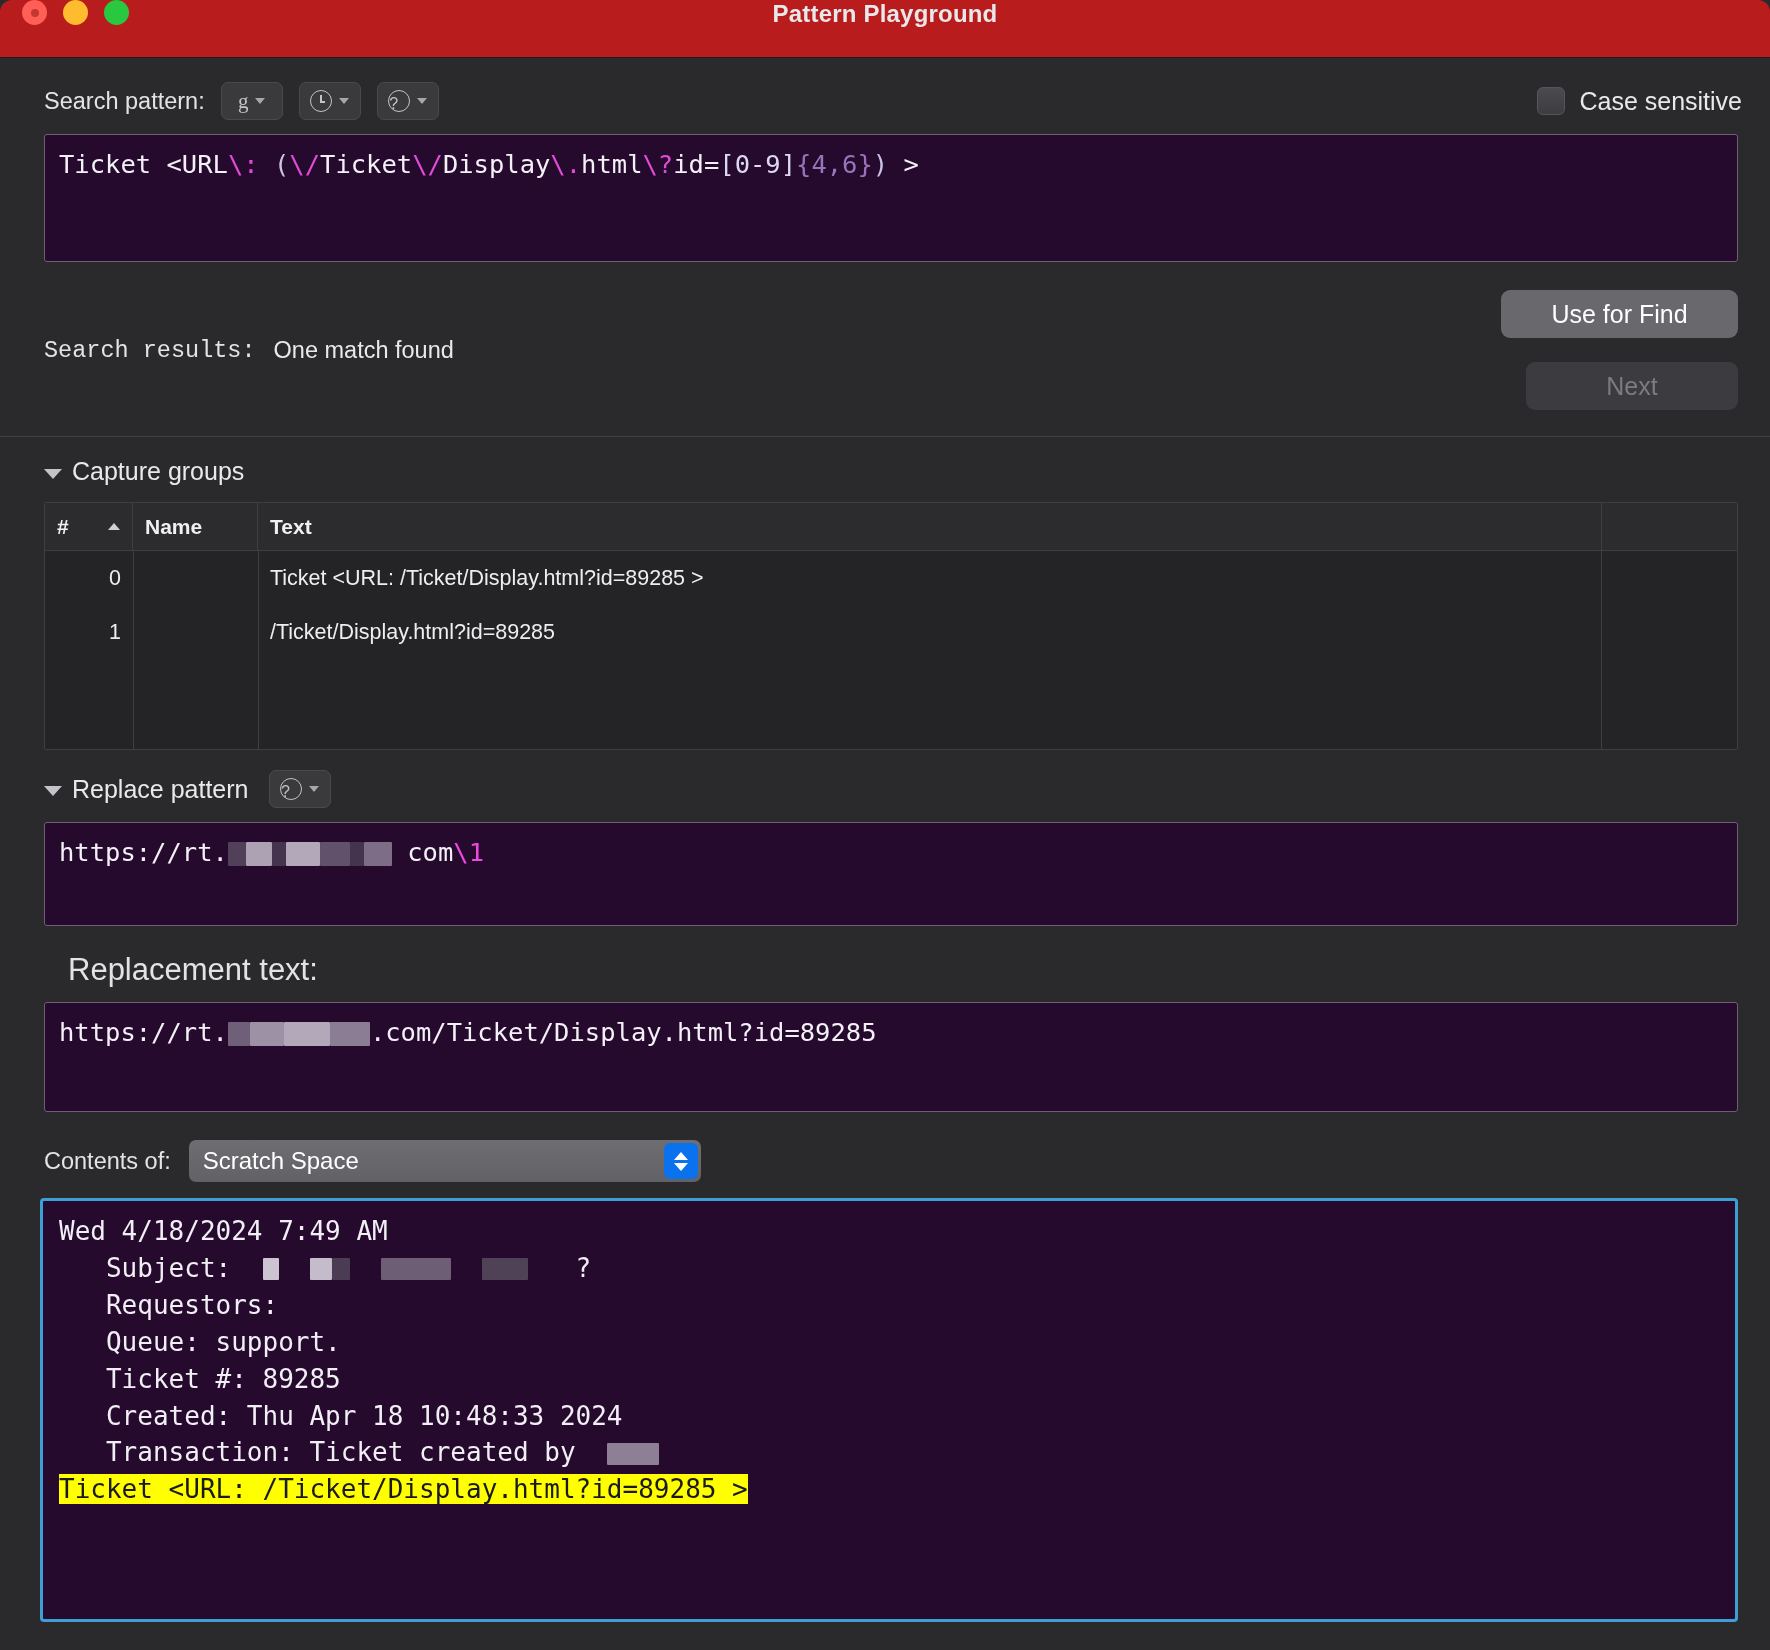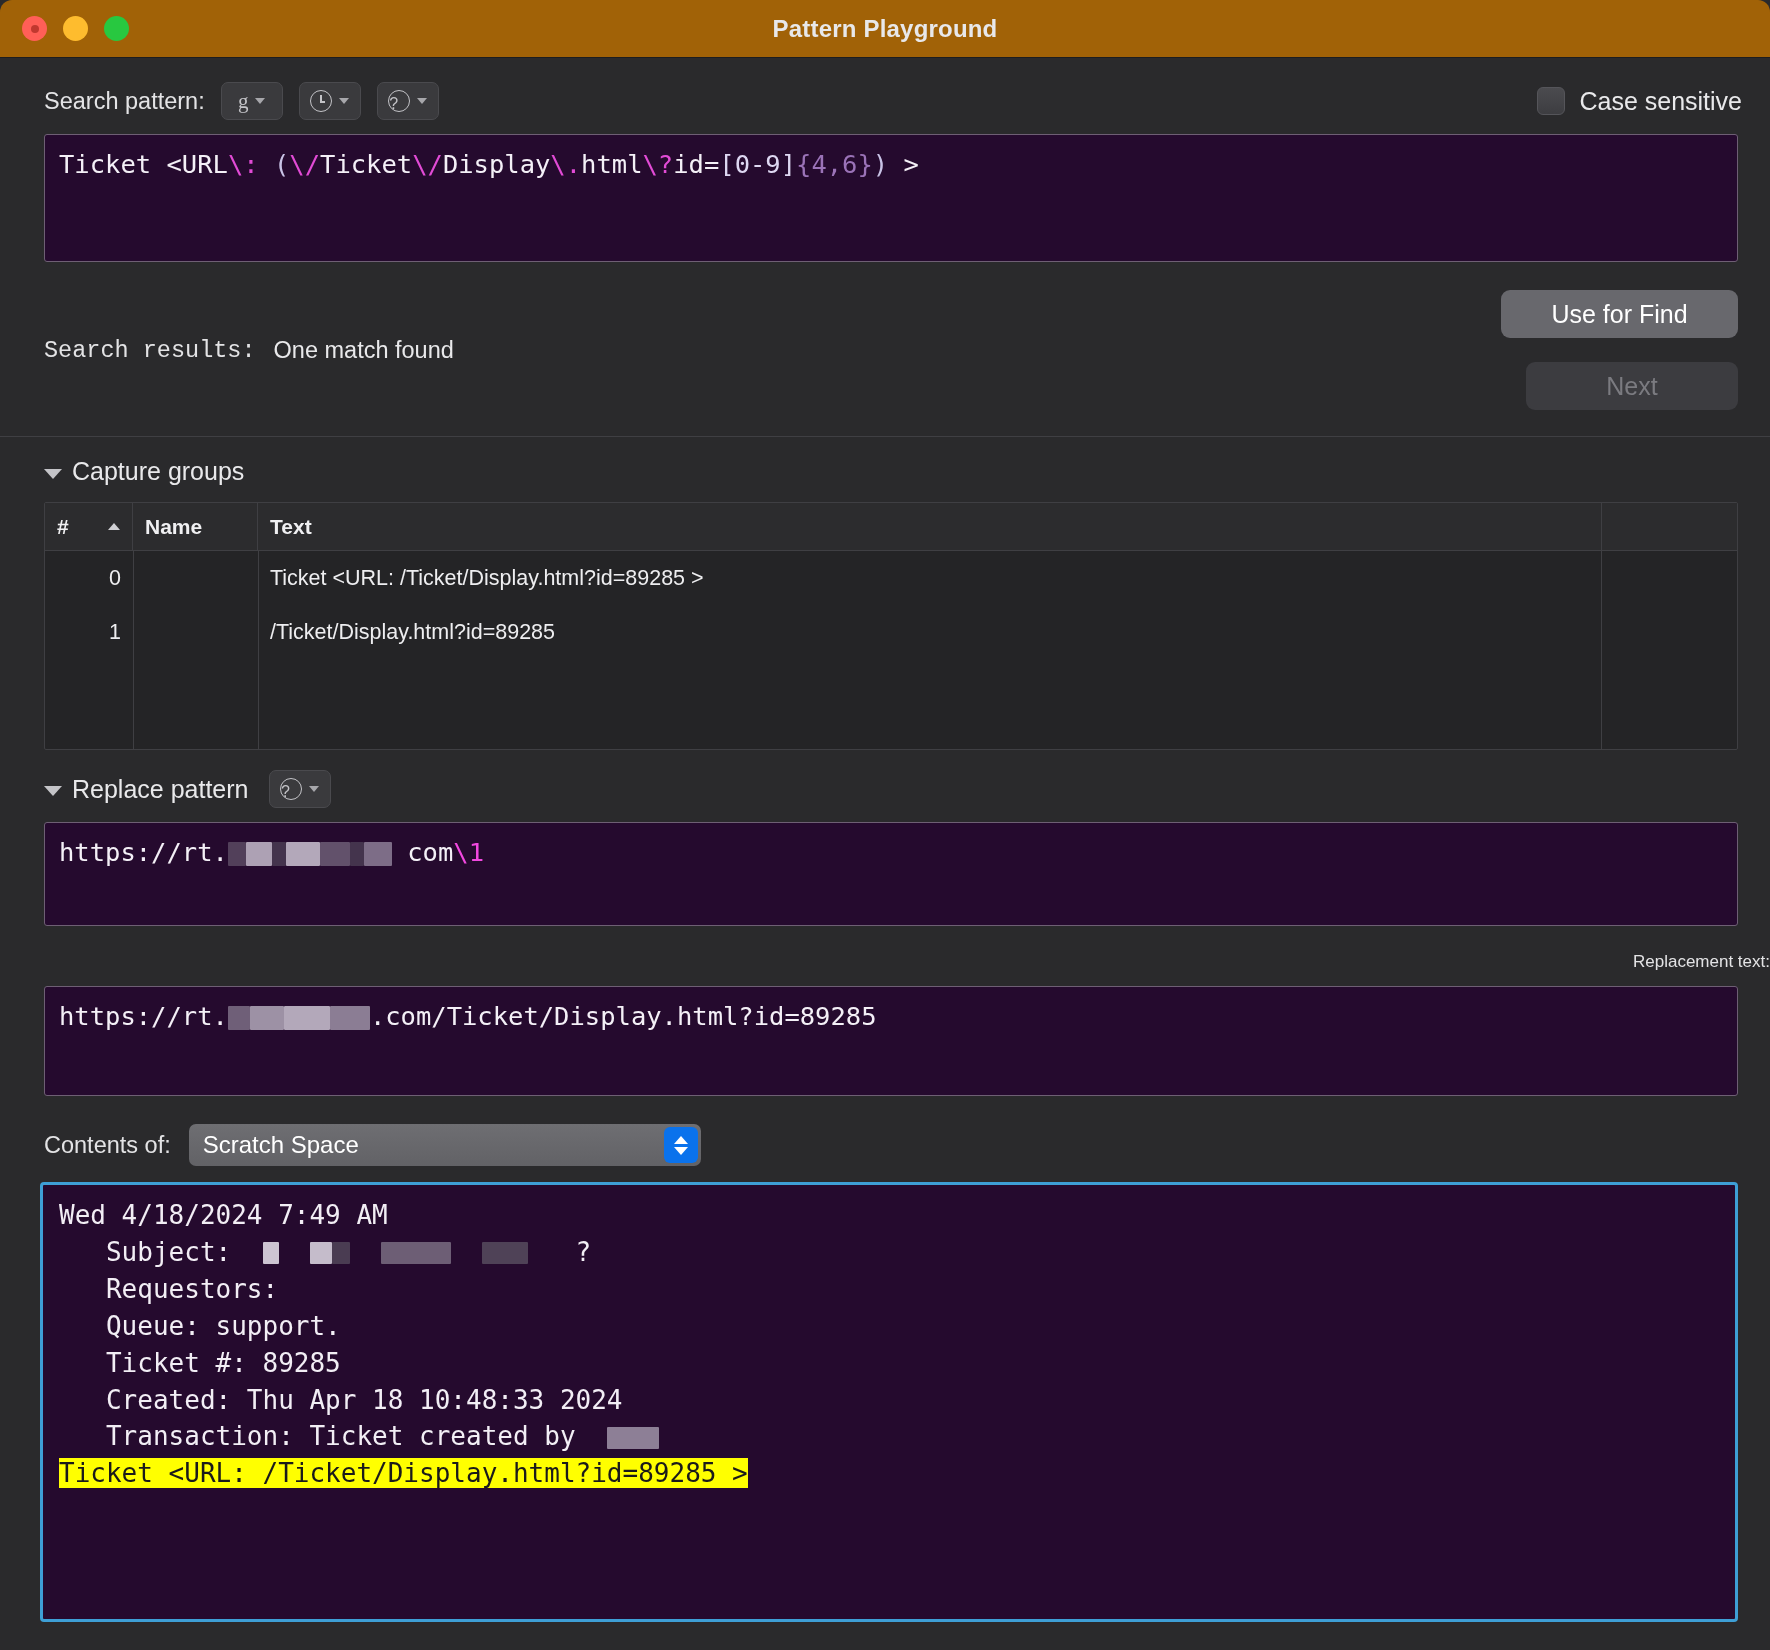--- a/index.html
+++ b/index.html
@@ -11,23 +11,23 @@
   }
   .window {
     width: 1770px; height: 1650px;
     background: #2a2a2c;
     display: flex; flex-direction: column;
     position: relative;
   }
   
   .titlebar {
     height: 58px; flex: 0 0 58px;
-    background: #a16207;
+    background: #b91c1c;
     border-bottom: 1px solid #1d1d1f;
-    display: flex; align-items: center;
+    display: flex; align-items: flex-start;
     position: relative;
     border-top-left-radius: 12px; border-top-right-radius: 12px;
   }
   .traffic { display: flex; gap: 16px; margin-left: 22px; }
   .dot { width: 25px; height: 25px; border-radius: 50%; }
   .dot.red    { background: #ff5f57; }
   .dot.yellow { background: #febc2e; }
   .dot.green  { background: #28c840; }
   .dot.red::after {
     content: ""; display:block; width:8px; height:8px; border-radius:50%;
@@ -198,21 +198,21 @@
   .td { font-size: 21.5px; color: #eeeef0; padding: 0 12px; }
   .td-num { width: 88px; text-align: right; justify-content:flex-end; display:flex; }
   .td-name { width: 125px; }
   .td-text { flex: 1; }
 
   
   .table-inner { position: relative; flex:1; }
   .vline { position:absolute; top:0; bottom:0; width:1px; background:#3f3f43; }
 
   
-  .plain-lbl { color: #e3e3e5; font-size: 17px; padding: 26px 0 0 44px; text-align: right; }
+  .plain-lbl { color: #e3e3e5; font-size: 31px; padding: 26px 0 0 68px; }
 
   
   .contents-row { display:flex; align-items:center; gap: 18px; padding: 28px 0 0 44px; }
   .contents-lbl { color:#e3e3e5; font-size: 23.5px; }
   .select {
     width: 512px; height: 42px;
     background: linear-gradient(#6e6e72,#626266);
     border-radius: 7px;
     display:flex; align-items:center;
     color:#ffffff; font-size: 24px;

